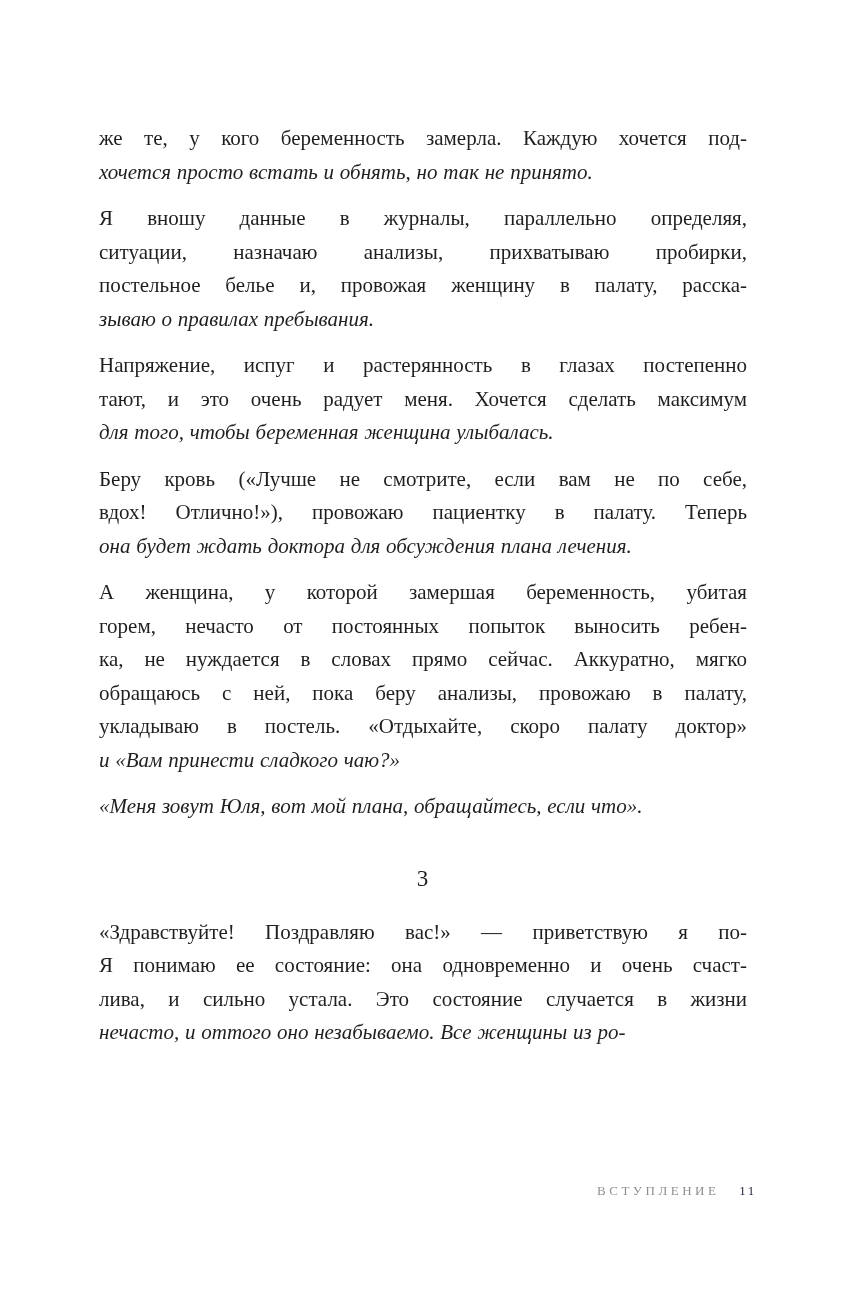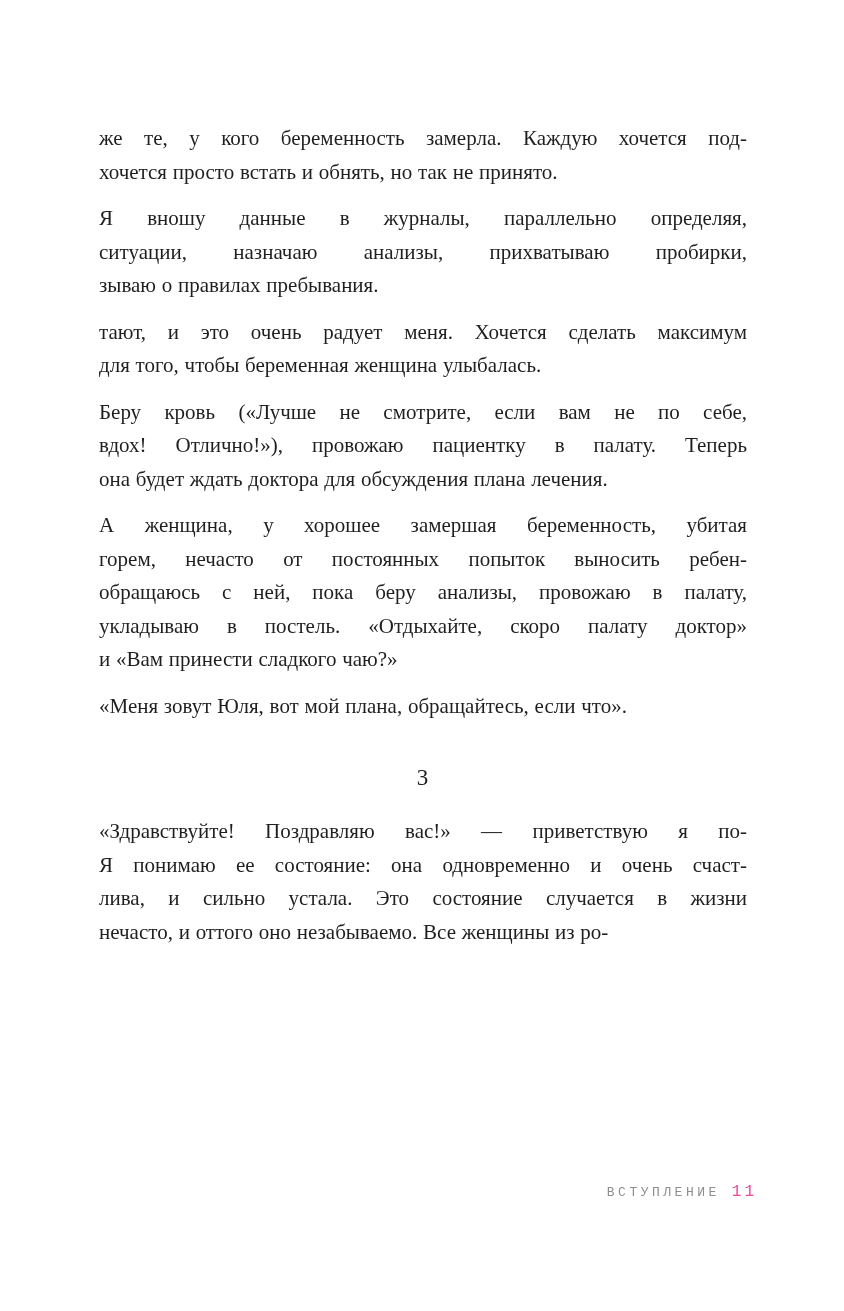--- a/index.html
+++ b/index.html
@@ -28,77 +28,81 @@
   .line {
     font-size: 21px;
     line-height: 33.5px;
     text-align: justify;
     text-align-last: justify;
     word-spacing: 0.5px;
   }
   .line.last-line {
     text-align: left;
     text-align-last: auto;
+    font-style: italic;
   }
   .section-number {
     font-size: 23px;
     font-weight: normal;
     text-align: center;
     margin: 42px 0 24px 0;
     letter-spacing: 1px;
     color: #1f1f1f;
   }
   .running-footer {
     position: absolute;
     top: 1183px;
     right: 87px;
     display: flex;
-    align-items: center;
-    gap: 12px;
-    font-family: Liberation Mono, monospace;
+    align-items: flex-end;
+    gap: 20px;
+    font-family: Liberation Serif, serif;
   }
   .chapter-label {
     font-size: 13px;
     letter-spacing: 3.5px;
     color: #8e8e8e;
     text-transform: uppercase;
   }
   .page-number {
-    font-size: 16px;
+    font-size: 12px;
     letter-spacing: 3px;
-    color: #ec4899;
+    color: #0f172a;
   }
 </style>
 </head>
 <body>
 
 <div class="page">
 
   <main class="text-block">
     <div class="paragraph">
         <div class="line">же те, у кого беременность замерла. Каждую хочется под-</div>
         <div class="line last-line">хочется просто встать и обнять, но так не принято.</div>
       </div>
     <div class="paragraph">
         <div class="line">Я вношу данные в журналы, параллельно определяя,</div>
         <div class="line">ситуации, назначаю анализы, прихватываю пробирки,</div>
+        <div class="line">постельное белье и, провожая женщину в палату, расска-</div>
         <div class="line last-line">зываю о правилах пребывания.</div>
       </div>
     <div class="paragraph">
+        <div class="line">Напряжение, испуг и растерянность в глазах постепенно</div>
         <div class="line">тают, и это очень радует меня. Хочется сделать максимум</div>
         <div class="line last-line">для того, чтобы беременная женщина улыбалась.</div>
       </div>
     <div class="paragraph">
         <div class="line">Беру кровь («Лучше не смотрите, если вам не по себе,</div>
         <div class="line">вдох! Отлично!»), провожаю пациентку в палату. Теперь</div>
         <div class="line last-line">она будет ждать доктора для обсуждения плана лечения.</div>
       </div>
     <div class="paragraph">
-        <div class="line">А женщина, у хорошее замершая беременность, убитая</div>
+        <div class="line">А женщина, у которой замершая беременность, убитая</div>
         <div class="line">горем, нечасто от постоянных попыток выносить ребен-</div>
+        <div class="line">ка, не нуждается в словах прямо сейчас. Аккуратно, мягко</div>
         <div class="line">обращаюсь с ней, пока беру анализы, провожаю в палату,</div>
         <div class="line">укладываю в постель. «Отдыхайте, скоро палату доктор»</div>
         <div class="line last-line">и «Вам принести сладкого чаю?»</div>
       </div>
     <div class="paragraph">
         <div class="line last-line">«Меня зовут Юля, вот мой плана, обращайтесь, если что».</div>
       </div>
 
     <h2 class="section-number">3</h2>
 

